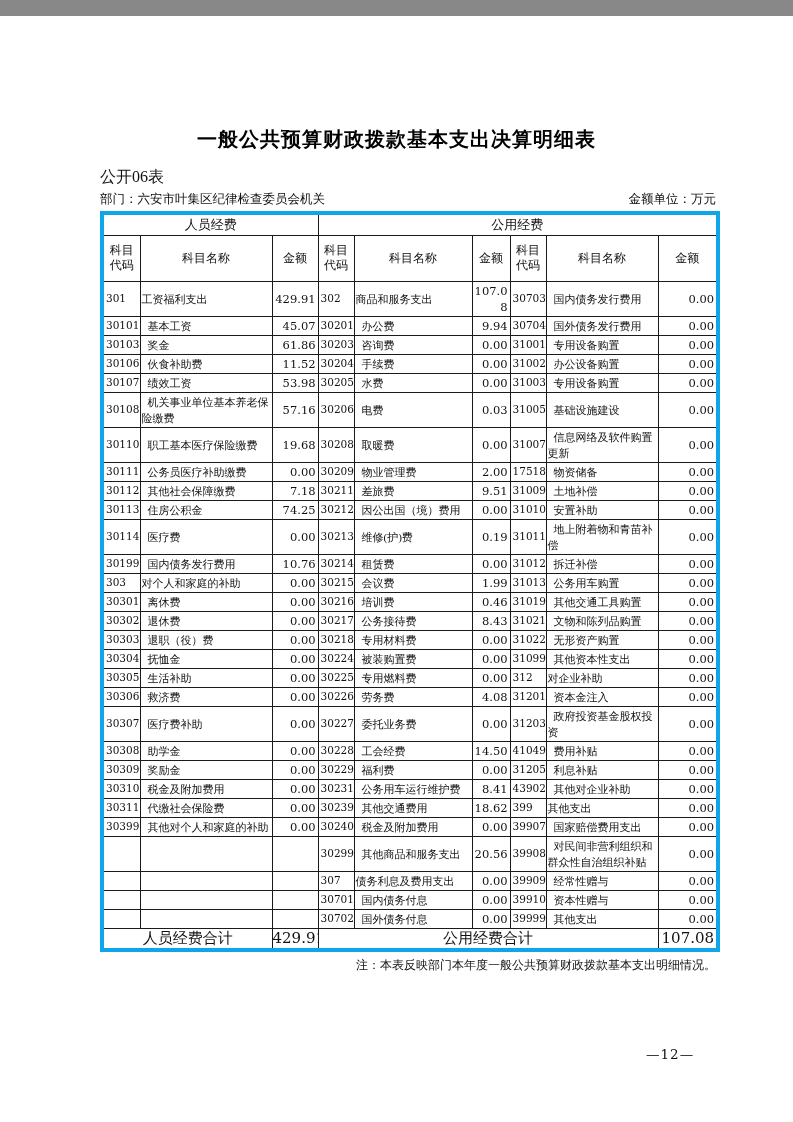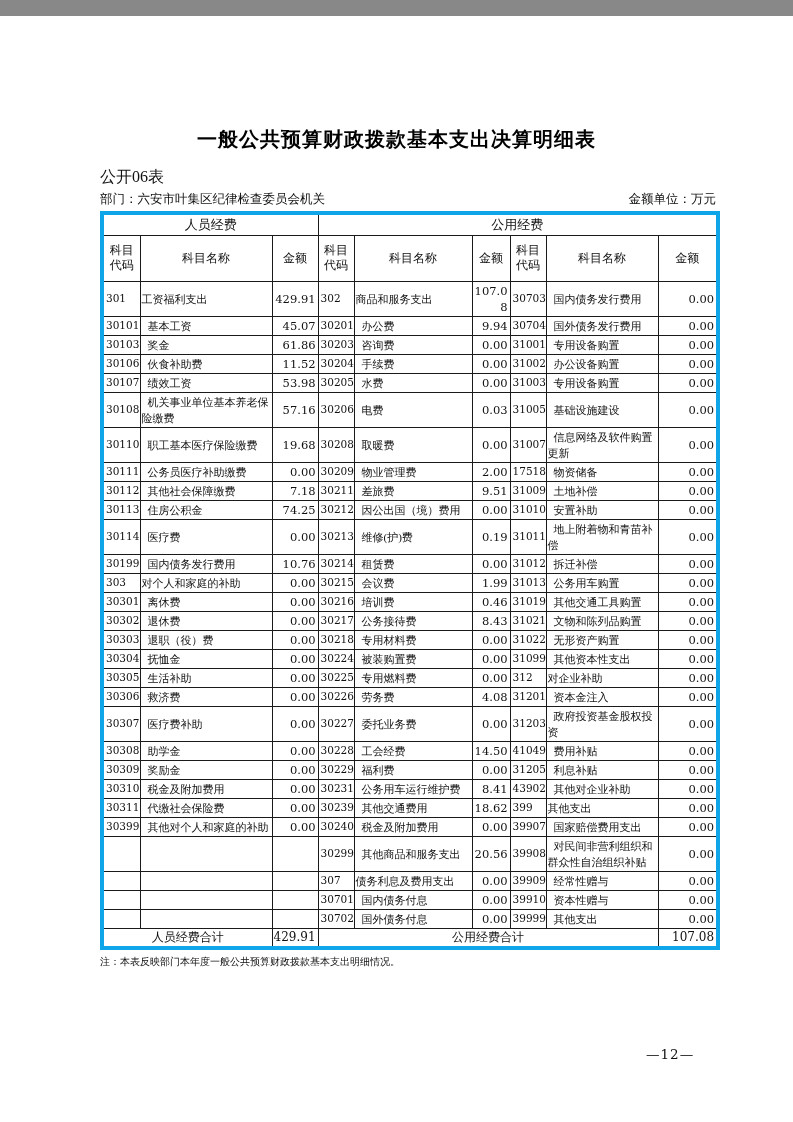--- a/index.html
+++ b/index.html
@@ -36,27 +36,27 @@
   }
   td.name {
     font-size:11px; text-align:left; padding:1px; line-height:16px;
   }
   td.name.child { text-indent:6px; }
   td.amt {
     font-family:"DejaVu Serif",serif; font-size:11.5px; text-align:right;
     padding:1px 2px 1px 0; line-height:16px; word-break:break-all;
   }
   tr.data-row td { height:18px; }
-  tr.total-row td { height:20px; font-size:12px; }
+  tr.total-row td { height:20px; font-size:15px; }
   td.total-label { text-align:center; }
   td.total-amt {
     font-family:"DejaVu Serif",serif; font-size:11.5px; text-align:right;
     padding-right:2px;
   }
-  .note { margin-top:5px; font-size:10px; text-align:left; }
+  .note { margin-top:5px; font-size:12px; text-align:right; }
   .page-num {
     position:absolute; left:646px; top:1030px; font-size:13.5px;
     font-family:"DejaVu Serif",serif; letter-spacing:1px;text-align:right;
   }
 </style>
 </head>
 <body>
 
 <div class="page">
   <div class="doc-title">一般公共预算财政拨款基本支出决算明细表</div>

